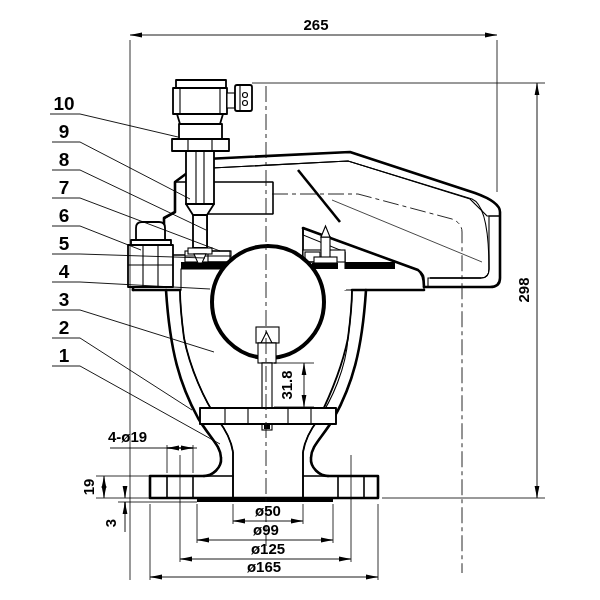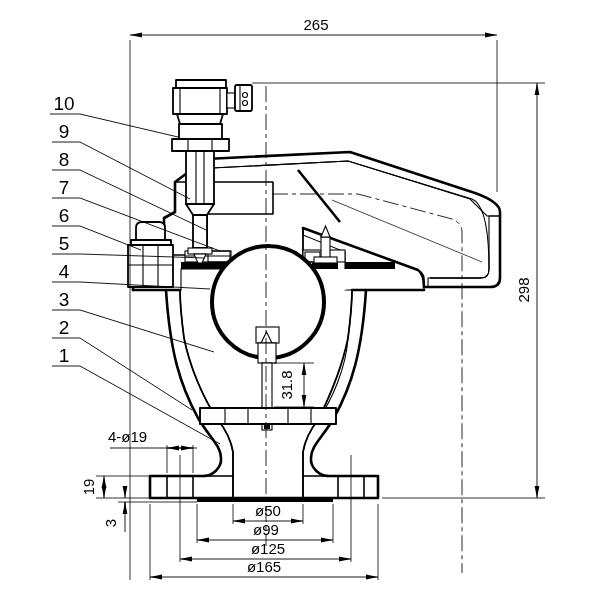--- a/index.html
+++ b/index.html
@@ -1,16 +1,16 @@
 <!DOCTYPE html>
 <html><head>
 <meta charset="utf-8">
 <style>
   html,body{margin:0;padding:0;background:#fff;}
-  .stage{width:600px;height:600px;background:#ffffff;position:relative;font-family:"Liberation Sans",sans-serif;}
+  .stage{width:600px;height:600px;background:#ffffff;position:relative;font-family:"Liberation Sans",sans-serif;font-weight:bold;}
   svg{display:block;}
   .thick{stroke:#000;stroke-width:2.6;fill:none;stroke-linejoin:round;stroke-linecap:round;}
   .med{stroke:#000;stroke-width:1.8;fill:none;stroke-linejoin:round;}
   .thin{stroke:#000;stroke-width:1.1;fill:none;}
   .dim{stroke:#000;stroke-width:0.9;fill:none;}
   .cl{stroke:#111;stroke-width:0.9;fill:none;stroke-dasharray:16 4 4 4;}
   .exts{stroke:#000;stroke-width:0.8;fill:none;}
   .dtxt{font-family:"Liberation Sans",sans-serif;font-size:15px;fill:#000;}
   .ctxt{font-family:"Liberation Sans",sans-serif;font-size:19px;fill:#000;}
   .whitefill{fill:#fff;}

